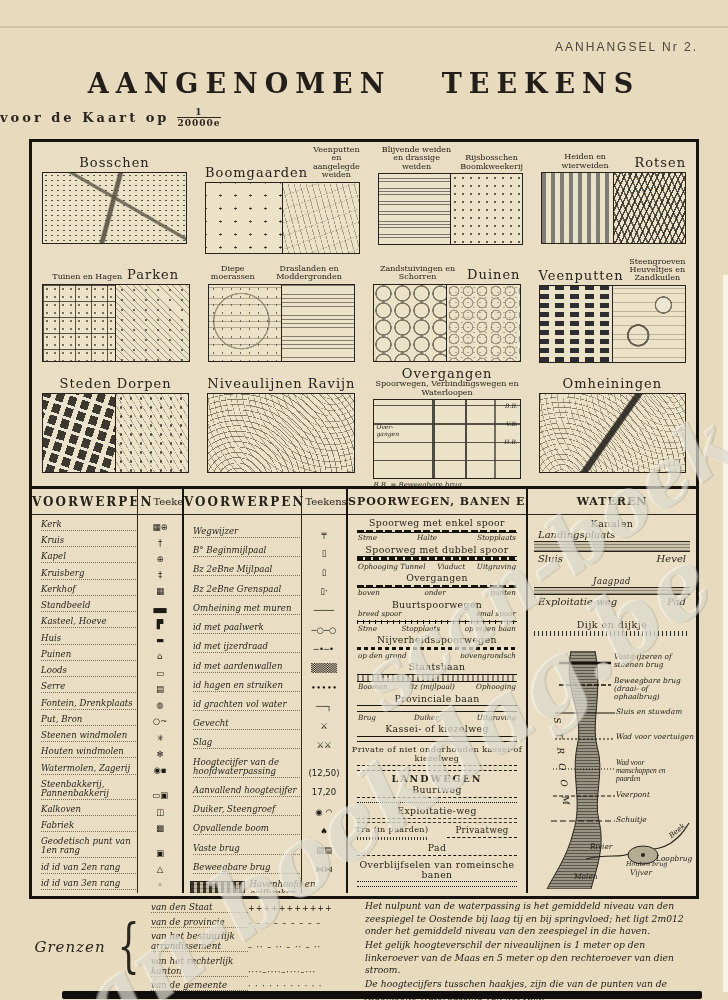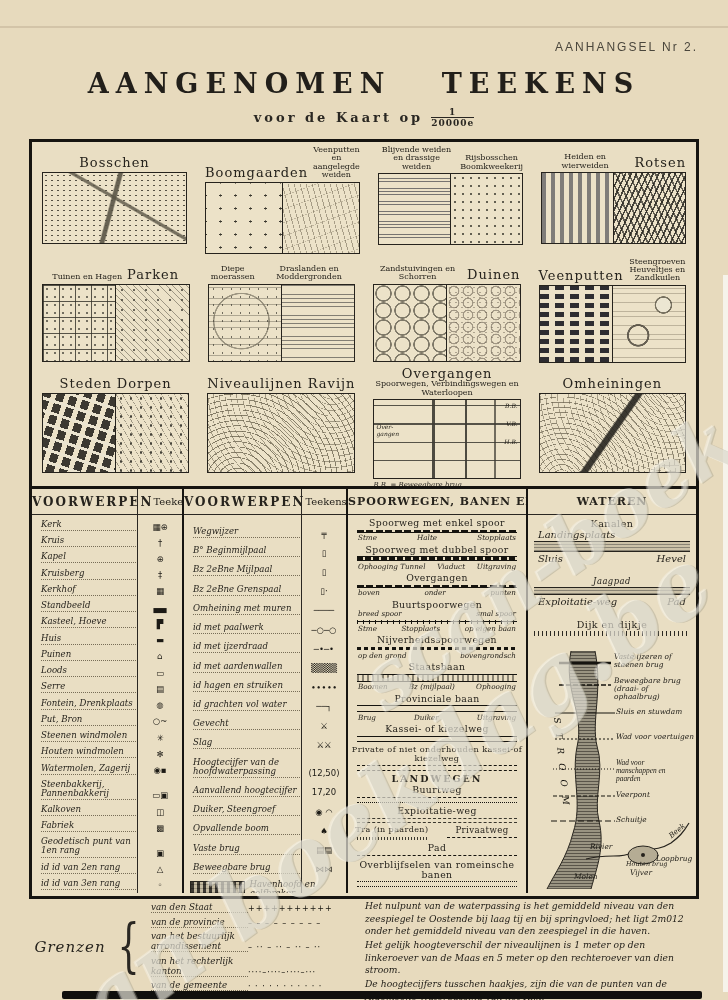--- a/index.html
+++ b/index.html
@@ -21,21 +21,21 @@
   .wm{position:absolute;font-family:"DejaVu Serif",serif;font-style:italic;font-weight:bold;
       color:rgba(246,242,232,.42);text-shadow:1px 1px 0 rgba(150,145,130,.35), -1px -1px 0 rgba(255,255,255,.3);
       pointer-events:none;white-space:nowrap;z-index:5;}
   .wm1{font-size:92px;left:-80px;top:770px;transform:rotate(-36deg);}
   .wm2{font-size:78px;left:300px;top:430px;transform:rotate(-36deg);}
 
   .corner-note{position:absolute;top:40px;right:30px;font-family:"Liberation Sans",sans-serif;
       font-size:12px;letter-spacing:2px;color:#4a463c;}
   .title{position:absolute;top:68px;left:0;width:100%;text-align:center;
       font-size:27px;letter-spacing:7px;word-spacing:34px;color:#221f1a;font-weight:bold;}
-  .subtitle{position:absolute;top:108px;left:0;width:100%;text-align:center;font-size:13px;
+  .subtitle{position:absolute;top:108px;left:0;width:100%;font-size:13px;
       letter-spacing:3px;font-weight:bold;color:#2a2722;}
   .frac{display:inline-flex;flex-direction:column;align-items:center;vertical-align:middle;
       font-size:9px;line-height:1;letter-spacing:1px;margin-left:8px;}
   .frac .den{border-top:1px solid #2a2722;padding-top:1px;}
 
   
   .mainbox{position:absolute;left:29px;right:29px;top:139px;height:754px;border:3px solid #161410;
       background:rgba(238,229,205,.35);}
   .tiles{height:344px;padding:4px 10px 0;box-sizing:border-box;overflow:hidden;}
   .trow-tiles{display:grid;grid-template-columns:repeat(4,1fr);column-gap:18px;}

